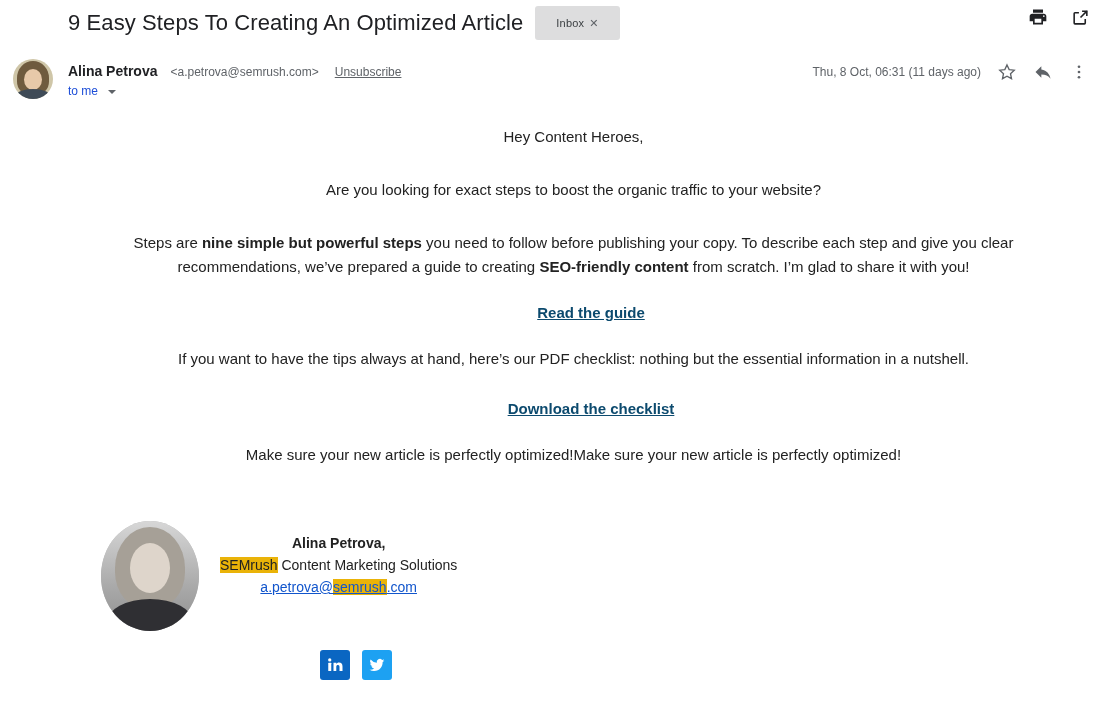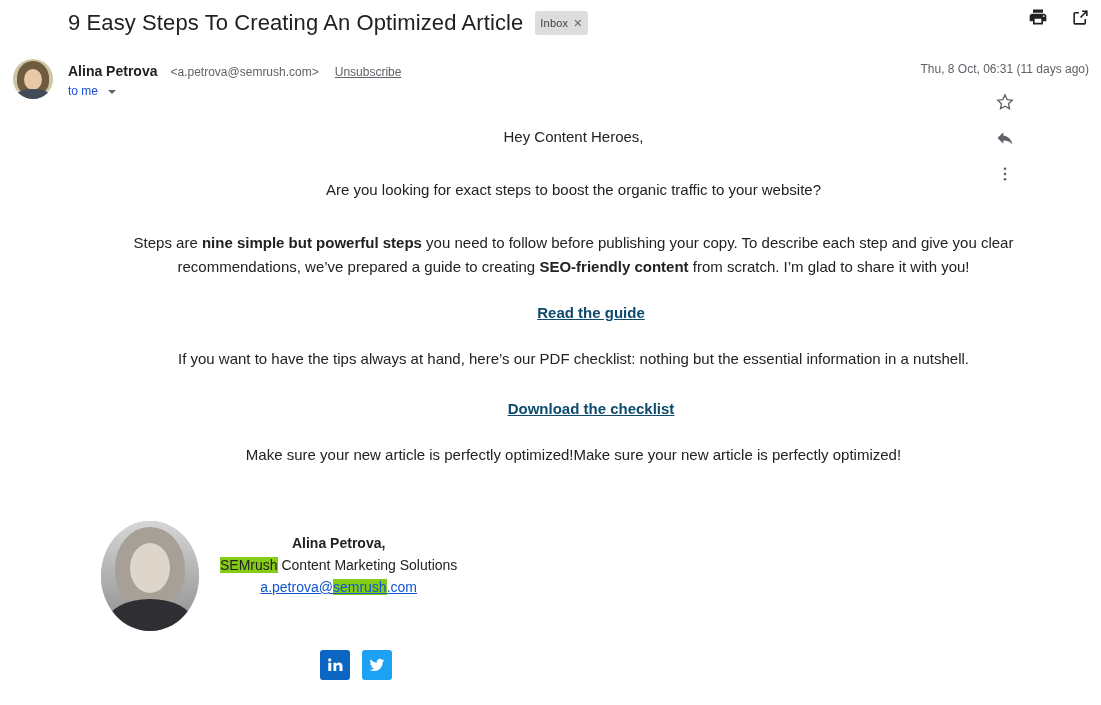--- a/index.html
+++ b/index.html
@@ -40,22 +40,22 @@
     color: #202124;
     letter-spacing: 0.1px;
     white-space: nowrap;
   }
   .inbox-chip {
     margin-left: 12px;
     display: inline-flex;
     align-items: center;
     background: #ddddde;
     border-radius: 3px;
-    height: 24px;
-    padding: 0 5px;
+    height: 34px;
+    padding: 0 21px;
     font-size: 11px;
     color: #3c4043;
     letter-spacing: 0.2px;
   }
   .inbox-chip .chip-close {
     margin-left: 5px;
     font-size: 11px;
     color: #5f6368;
     cursor: pointer;
   }
@@ -166,21 +166,20 @@
     border-top: 4px solid #5f6368;
     margin-top: 2px;
   }
   .meta-right {
     position: absolute;
     right: 12px;
     top: 10px;
     display: flex;
     align-items: center;
     gap: 16px;
-    flex-direction: column;
   }
   .timestamp {
     font-size: 12px;
     color: #5f6368;
     white-space: nowrap;
   }
   .meta-icon {
     width: 20px;
     height: 20px;
     display: inline-flex;
@@ -276,21 +275,21 @@
     left: 119px;
     top: 11px;
     font-size: 14px;
     line-height: 22px;
     color: #222222;
   }
   .sig-name {
     font-weight: bold;
   }
   .hl {
-    background: #84cc16;
+    background: #eab308;
   }
   .sig-mail {
     color: #1155cc;
     text-decoration: underline;
     cursor: pointer;
   }
   .social {
     position: absolute;
     left: 219px;
     top: 129px;

